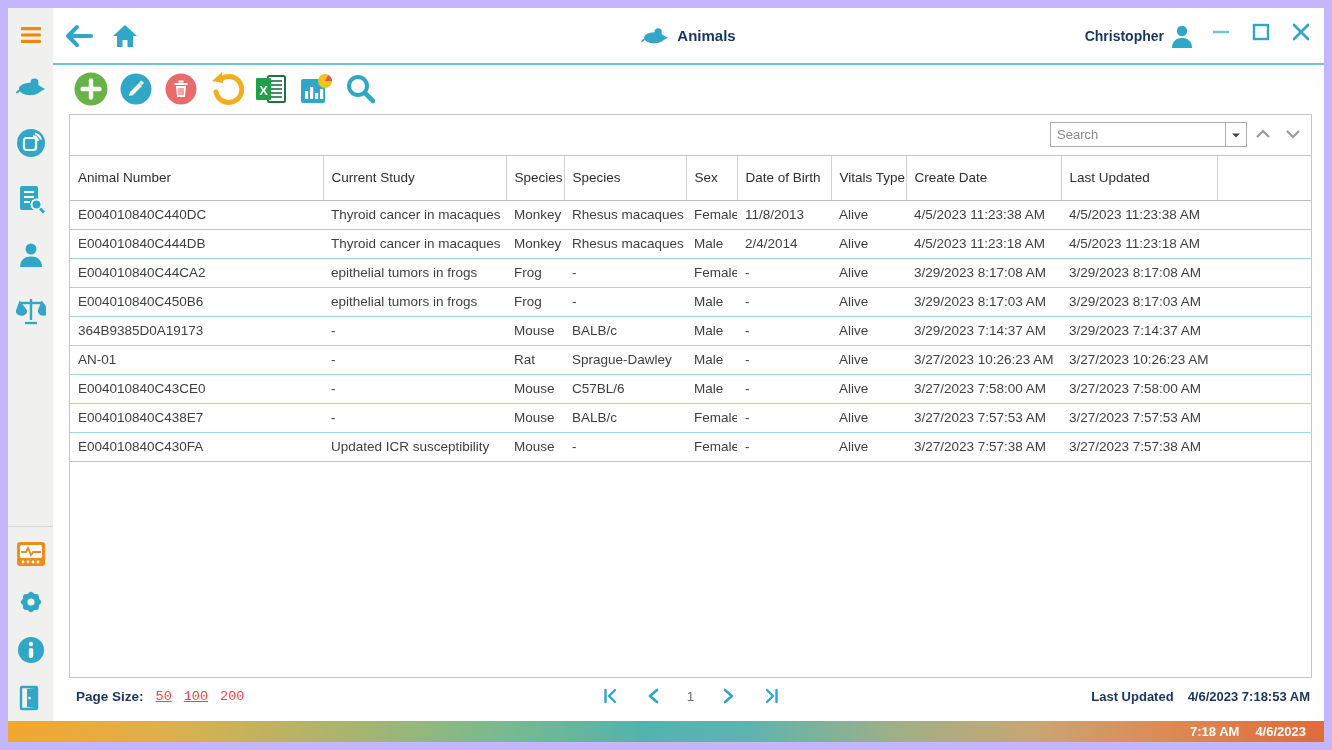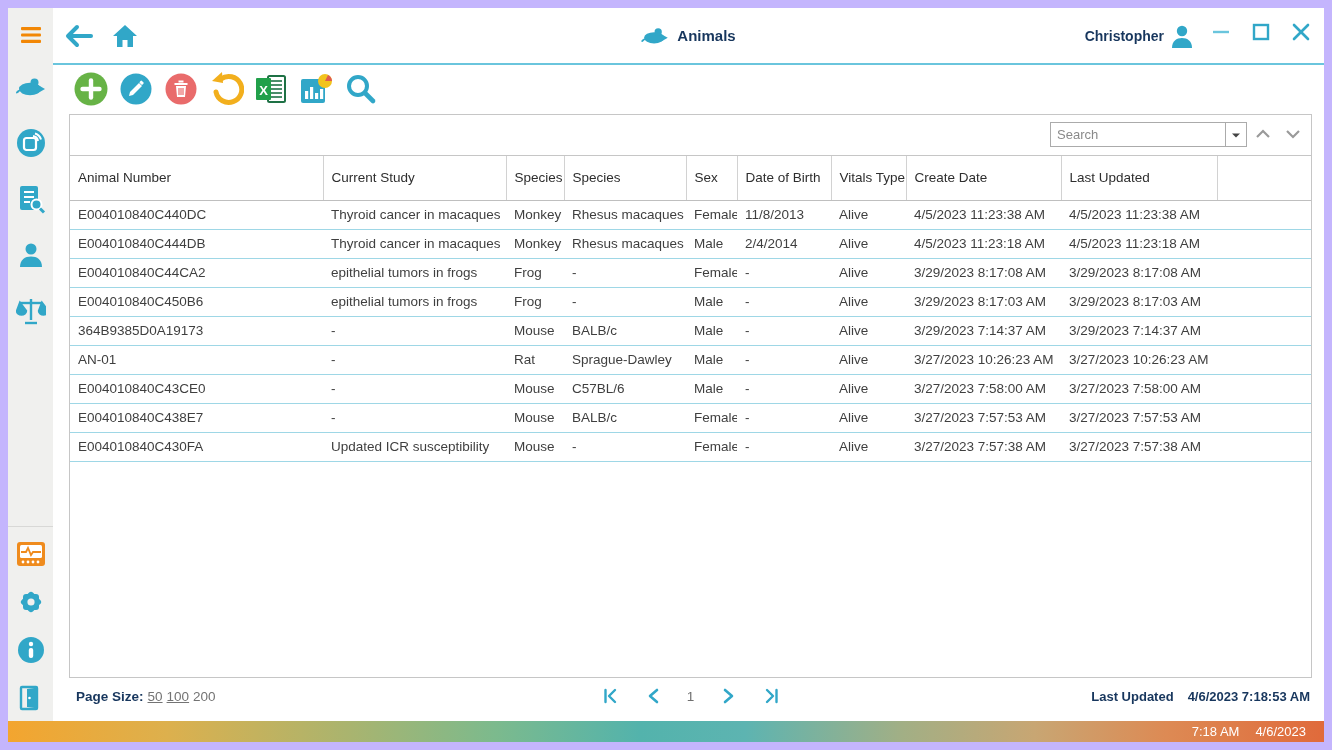--- a/index.html
+++ b/index.html
@@ -38,36 +38,36 @@
   .updown{position:absolute;right:8px;top:10px;display:flex;gap:10px;}
   .ud-btn{width:20px;height:18px;display:flex;align-items:center;justify-content:center;cursor:pointer;}
 
   table.grid{border-collapse:collapse;table-layout:fixed;width:1241px;font-size:13.5px;}
   table.grid th{height:44px;text-align:left;font-weight:normal;color:#2e2e2e;padding:0 0 0 8px;border-right:1px solid #d2d2d2;border-bottom:1px solid #bfbfbf;background:#fff;box-sizing:border-box;white-space:nowrap;overflow:hidden;cursor:pointer;}
   table.grid th:last-child{border-right:none;}
   table.grid td{height:29px;color:#3f3f3f;padding:0 0 0 8px;border-bottom:1px solid #9ed7e6;white-space:nowrap;overflow:hidden;box-sizing:border-box;cursor:default;}
 
   
   .pager-row{position:absolute;left:16px;width:1243px;top:613px;height:36px;display:flex;align-items:center;}
-  .pagesize{display:flex;align-items:center;gap:4px;padding-left:7px;font-size:13.5px;}
+  .pagesize{display:flex;align-items:center;gap:12px;padding-left:7px;font-size:13.5px;}
   .ps-label{font-weight:bold;color:#17365d;}
-  .ps-link{color:#737373;cursor:pointer;}
+  .ps-link{color:#ef4444;cursor:pointer;font-family:Liberation Mono, monospace;}
   .ps-link.u{text-decoration:underline;}
   .pager-center{position:absolute;left:0;right:0;display:flex;align-items:center;justify-content:center;gap:20px;}
   .pg-btn{width:22px;height:22px;display:flex;align-items:center;justify-content:center;cursor:pointer;}
   .pg-num{font-size:13.5px;color:#6f6f6f;min-width:14px;text-align:center;}
   .last-upd{position:absolute;right:0;display:flex;gap:14px;font-size:13px;font-weight:bold;color:#17365d;padding-right:2px;}
 
   .bottom-line{position:absolute;left:45px;right:0;bottom:14px;height:2px;background:#7ccadf;}
 
   
   .statusbar{position:absolute;left:0;right:0;bottom:0;height:21px;
     background:linear-gradient(90deg,#f3a52f 0%,#ddb04d 12%,#a9b46f 26%,#7cba8d 37%,#53b3ac 48%,#5db4b1 56%,#a2af85 68%,#c8a673 78%,#dd8a54 88%,#e06a3b 100%);
     display:flex;align-items:center;justify-content:flex-end;gap:16px;padding-right:18px;box-sizing:border-box;}
-  .status-text{color:#fff;font-weight:normal;font-size:13px;text-align:center;}
+  .status-text{color:#fff;font-weight:bold;font-size:13px;text-align:center;}
   svg{display:block;}
 </style>
 </head>
 <body>
 
 <div class="window">
 
   <div class="sidebar">
     <div class="sb-icon" style="margin-top:10px">
       <svg width="22" height="18" viewBox="0 0 22 18">

